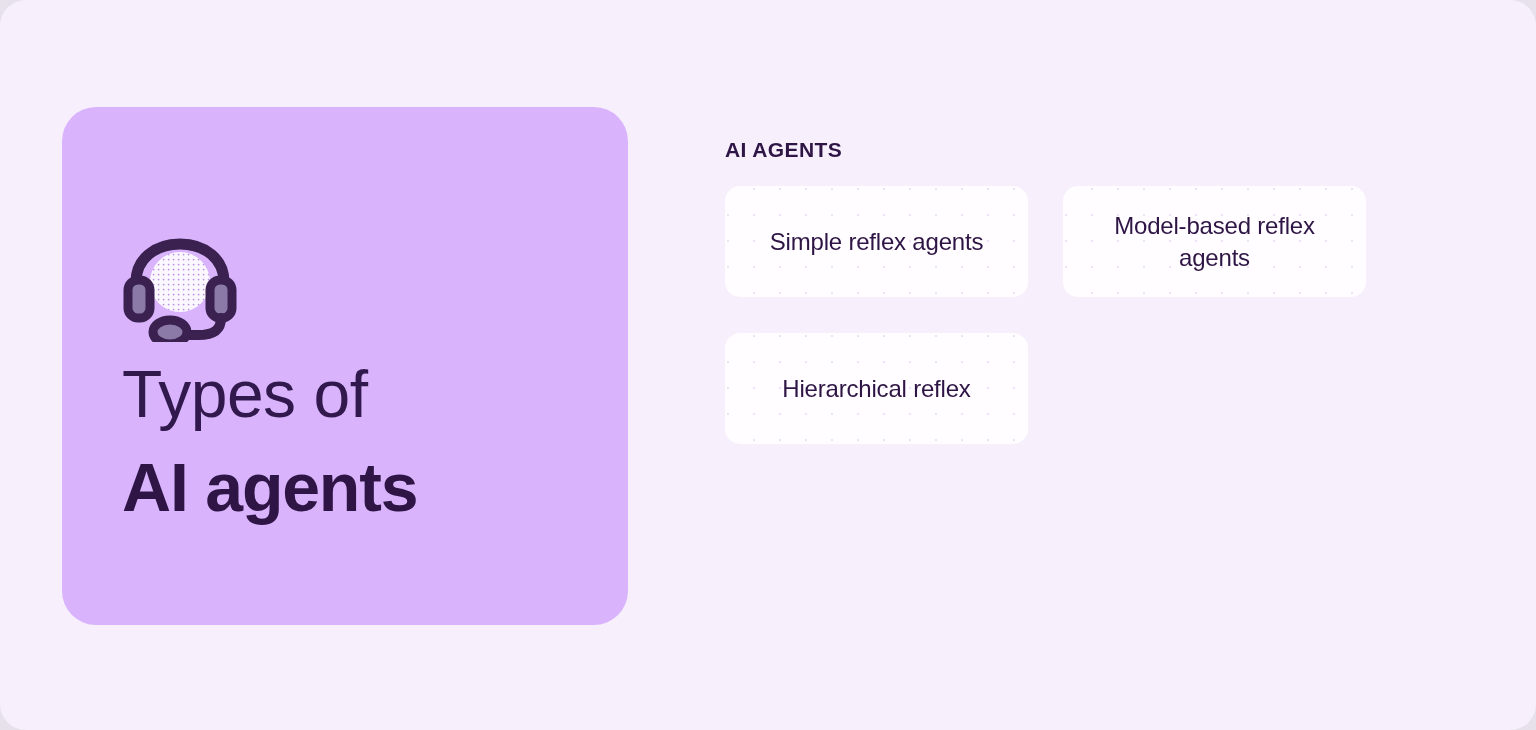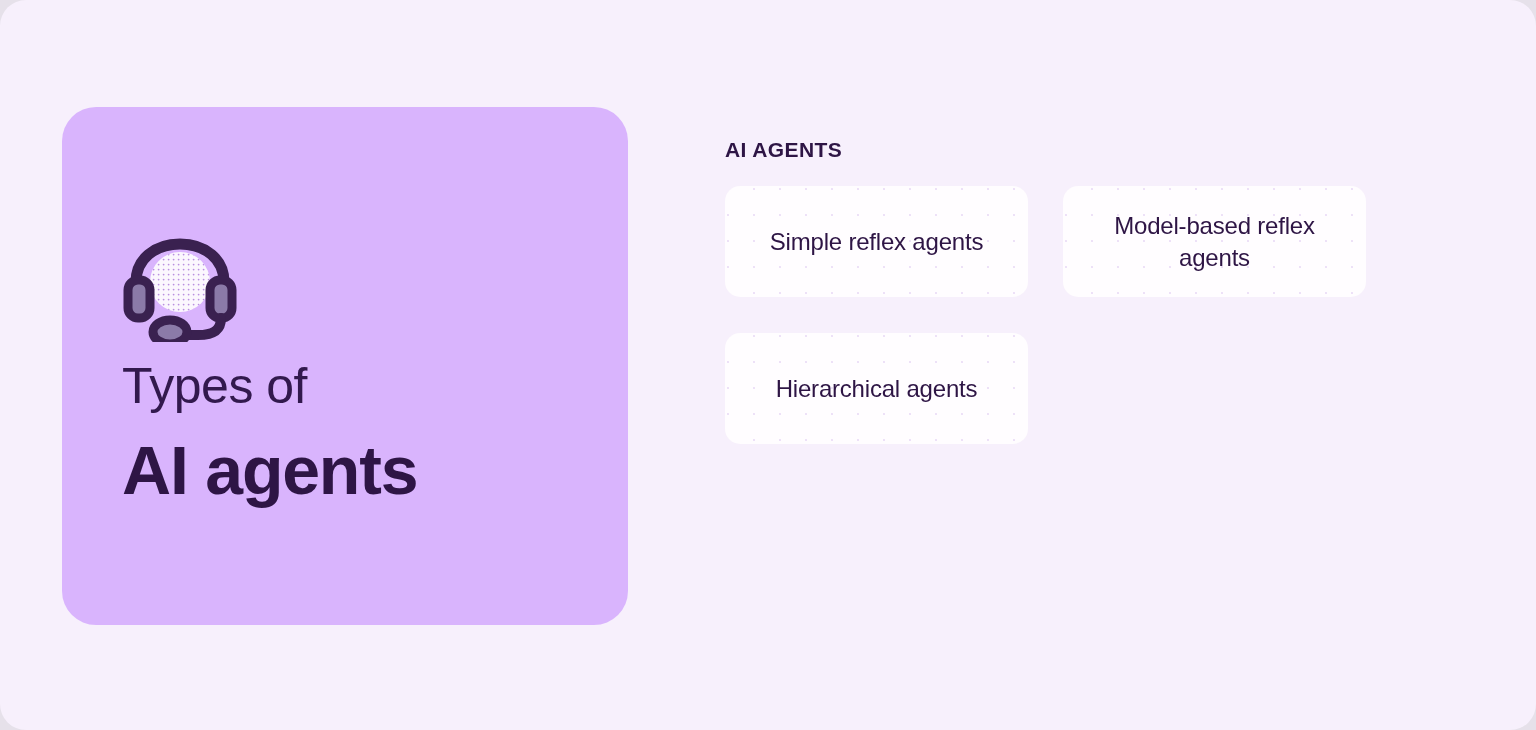--- a/index.html
+++ b/index.html
@@ -44,21 +44,21 @@
   }
 
   .headset-icon {
     display: block;
     width: 124px;
     height: 104px;
     margin-bottom: 18px;
   }
 
   .hero-title-light {
-    font-size: 50px;
+    font-size: 66px;
     font-weight: 300;
     letter-spacing: -0.5px;
     color: #32194d;
     line-height: 1.06;
     margin: 0;
     white-space: nowrap;
   }
   .hero-title-bold {
     font-size: 68px;
     font-weight: 700;
@@ -156,18 +156,18 @@
     <h2 class="section-label">AI AGENTS</h2>
 
     <div class="agents-grid">
       <div class="agent-card">
         <span class="agent-card-label">Simple reflex agents</span>
       </div>
       <div class="agent-card">
         <span class="agent-card-label">Model-based reflex agents</span>
       </div>
       <div class="agent-card">
-        <span class="agent-card-label">Hierarchical agents</span>
+        <span class="agent-card-label">Hierarchical reflex</span>
       </div>
     </div>
   </div>
 
 </div>
 
 </body></html>

